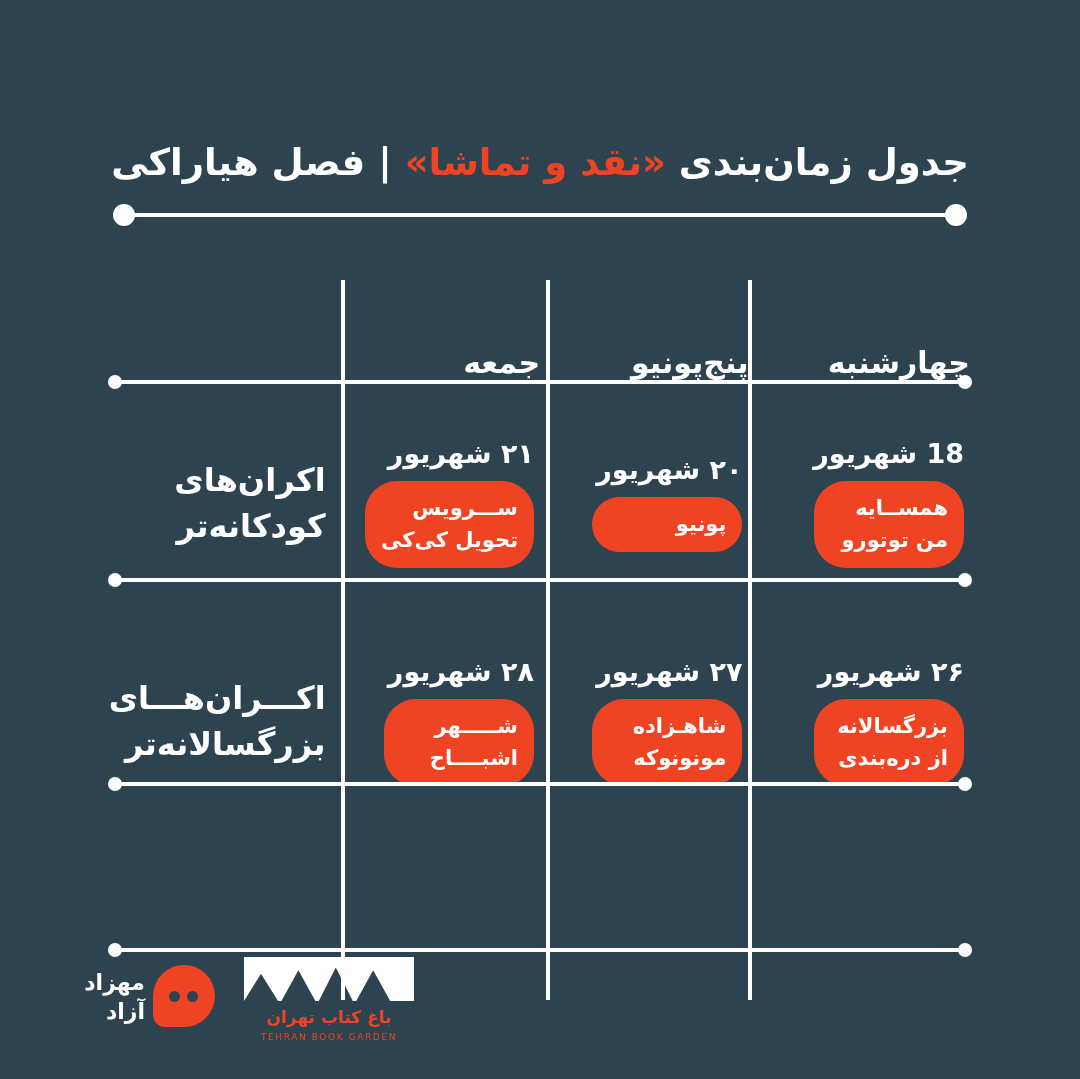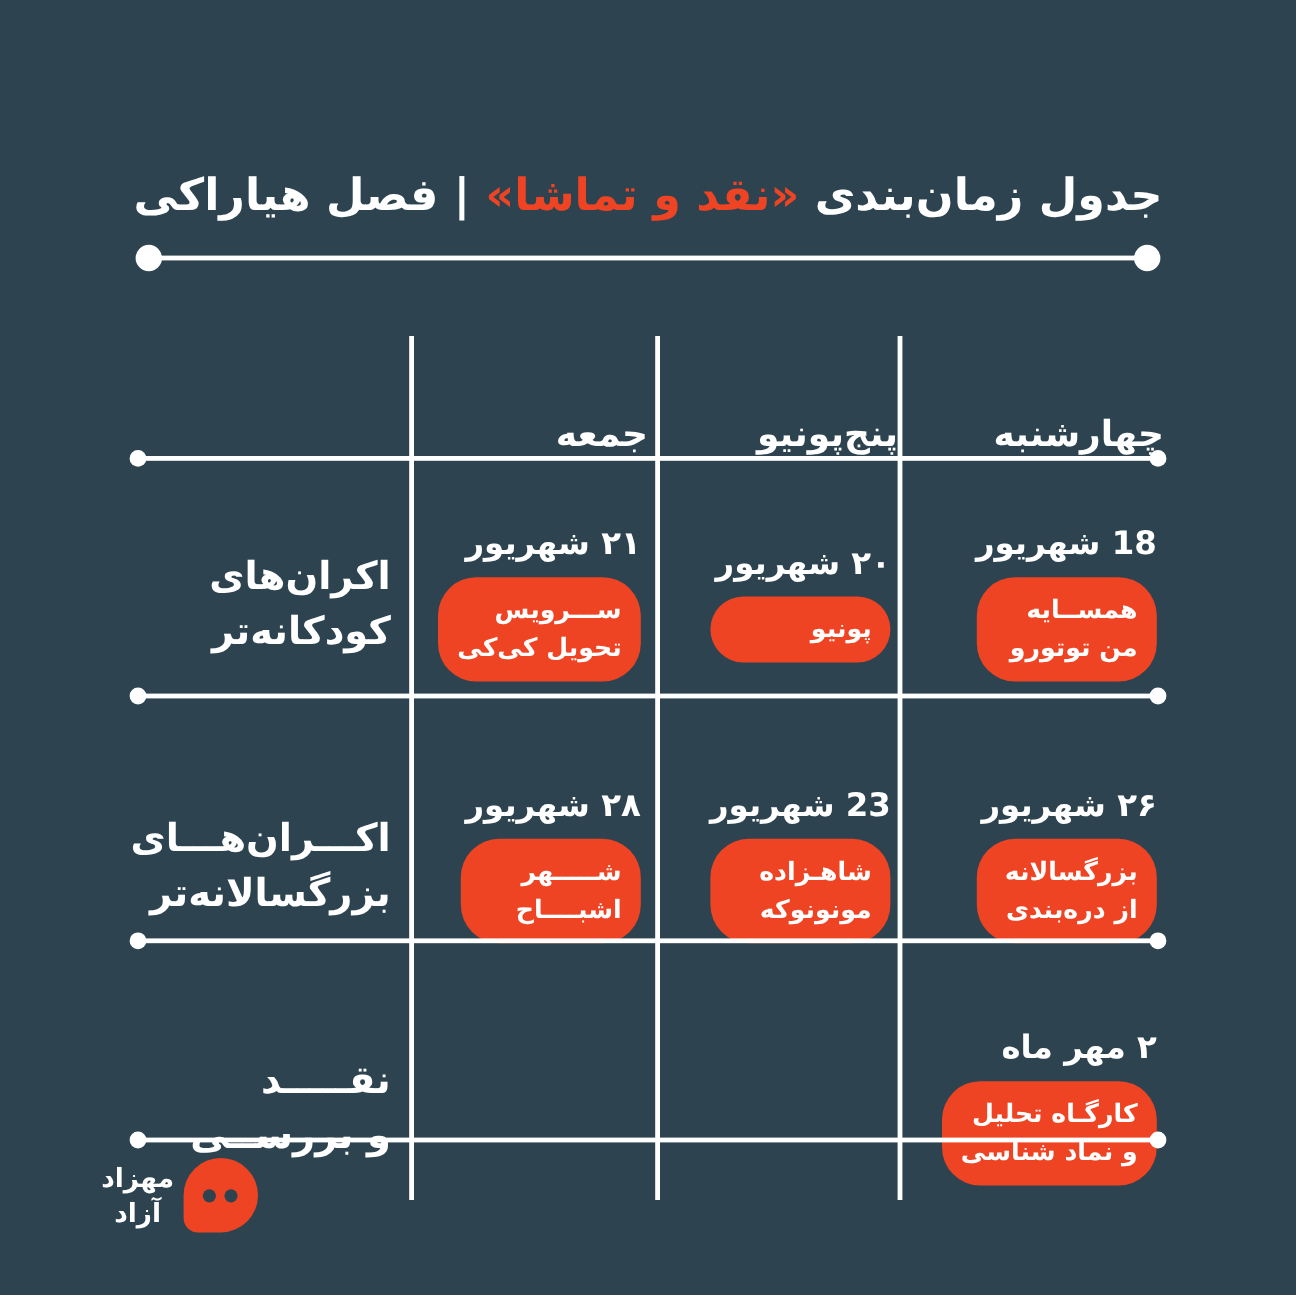--- a/index.html
+++ b/index.html
@@ -175,21 +175,21 @@
   .logo-mahzad .mark .eye.e1 { left: 16px; }
   .logo-mahzad .mark .eye.e2 { left: 34px; }
   .logo-mahzad .wordmark {
     position: absolute;
     right: 70px;
     top: 16px;
     font-size: 22px;
     font-weight: bold;
     color: #ffffff;
     line-height: 1.3;
-    text-align: center;
+    text-align: right;
     direction: rtl;
   }
 
   .logo-garden {
     position: absolute;
     left: 200px;
     top: 4px;
     width: 190px;
     text-align: center;
   }
@@ -298,63 +298,53 @@
 
       <tr>
         <td class="cell">
           <div class="date">۲۶ شهریور</div>
           <div class="pill">
             <div>بزرگسالانه</div>
             <div>از دره‌بندی</div>
           </div>
         </td>
         <td class="cell">
-          <div class="date">23 شهریور</div>
+          <div class="date">۲۷ شهریور</div>
           <div class="pill">
             <div>شاهـزاده</div>
             <div>مونونوکه</div>
           </div>
         </td>
         <td class="cell">
           <div class="date">۲۸ شهریور</div>
           <div class="pill">
             <div>شـــــهر</div>
             <div>اشبــــاح</div>
           </div>
         </td>
         <td class="rowlabel">
           <div>اکـــران‌هـــای</div>
           <div>بزرگسالانه‌تر</div>
         </td>
       </tr>
 
-      <tr>
-        <td class="cell short">
-          <div class="date">۲ مهر ماه</div>
-          <div class="pill">
-            <div>کارگـاه تحلیل</div>
-            <div>و نماد شناسی</div>
-          </div>
-        </td>
-        <td class="cell short"></td>
-        <td class="cell short"></td>
-        <td class="rowlabel">
-          <div>نقـــــد</div>
-          <div>و بررســی</div>
-        </td>
-      </tr>
     </tbody>
   </table>
 </div>
 
 <div class="footer">
   <div class="logo-mahzad">
     <div class="mark">
       <span class="eye e1"></span>
       <span class="eye e2"></span>
     </div>
     <div class="wordmark">
       <div>مهزاد</div>
       <div>آزاد</div>
     </div>
   </div>
 
+  <div class="logo-garden">
+    <div class="shape"></div>
+    <div class="fa">باغ کتاب تهران</div>
+    <div class="en">TEHRAN BOOK GARDEN</div>
+  </div>
 </div>
 
 </body></html>

